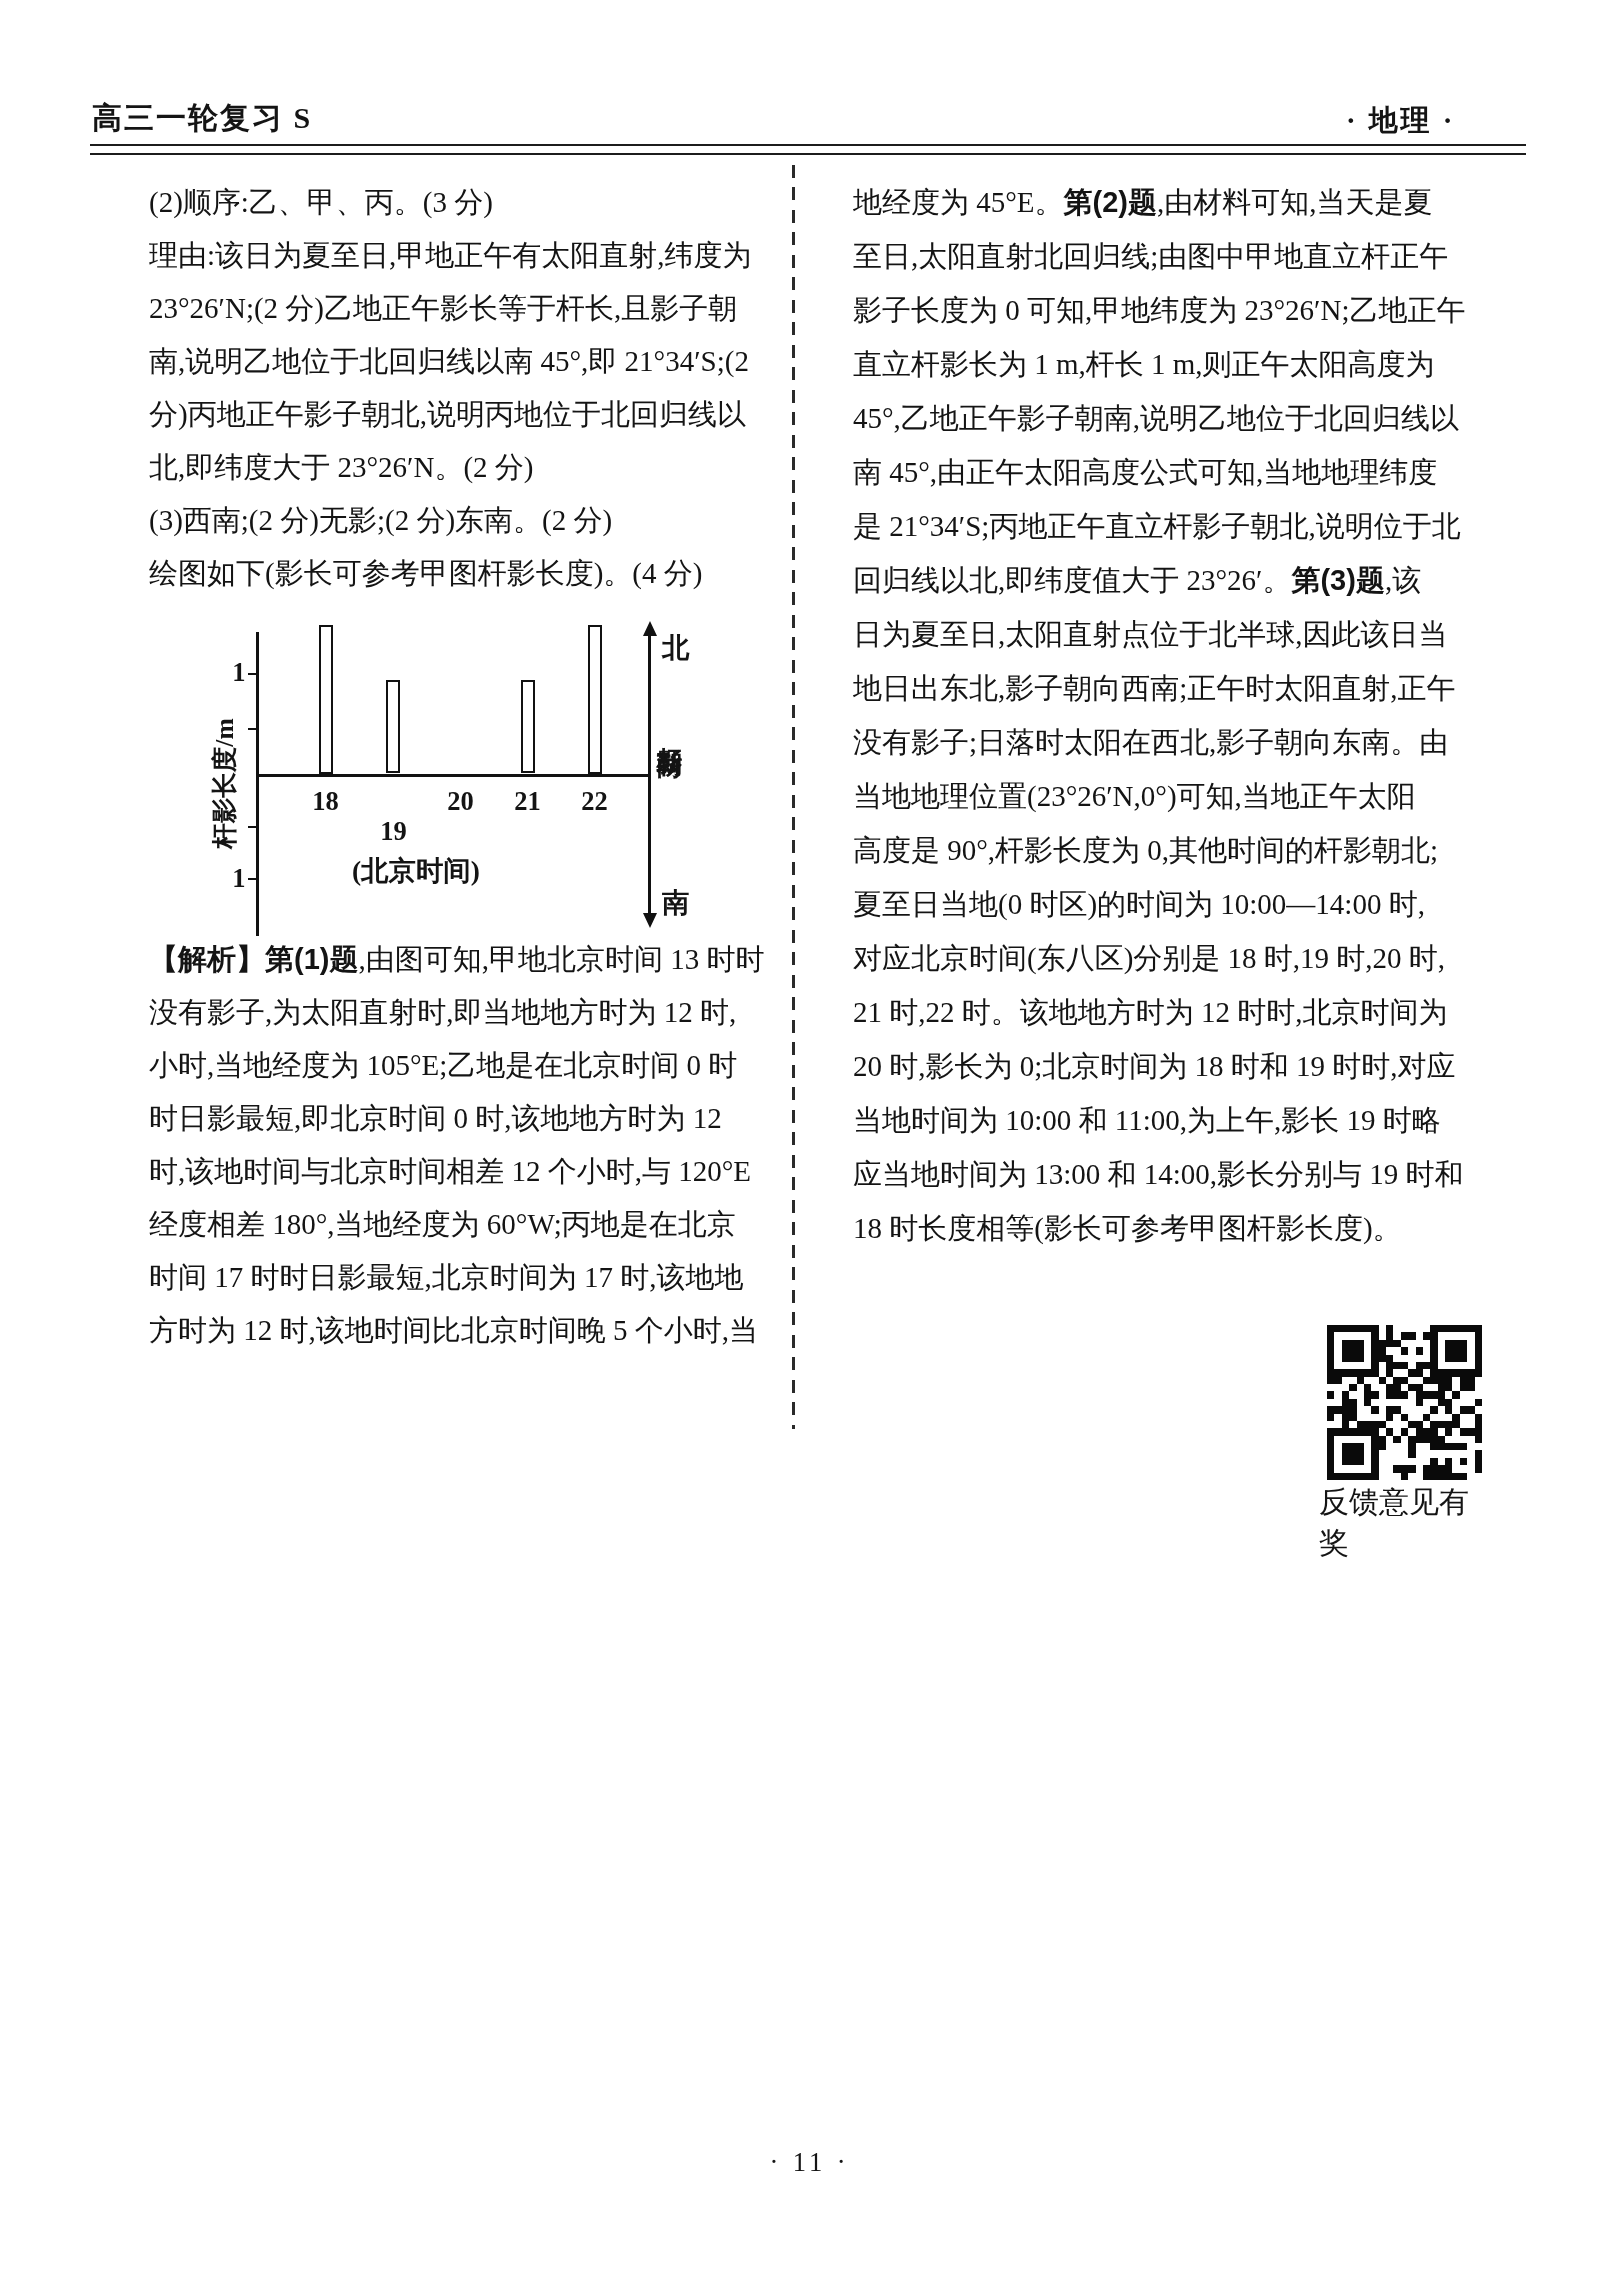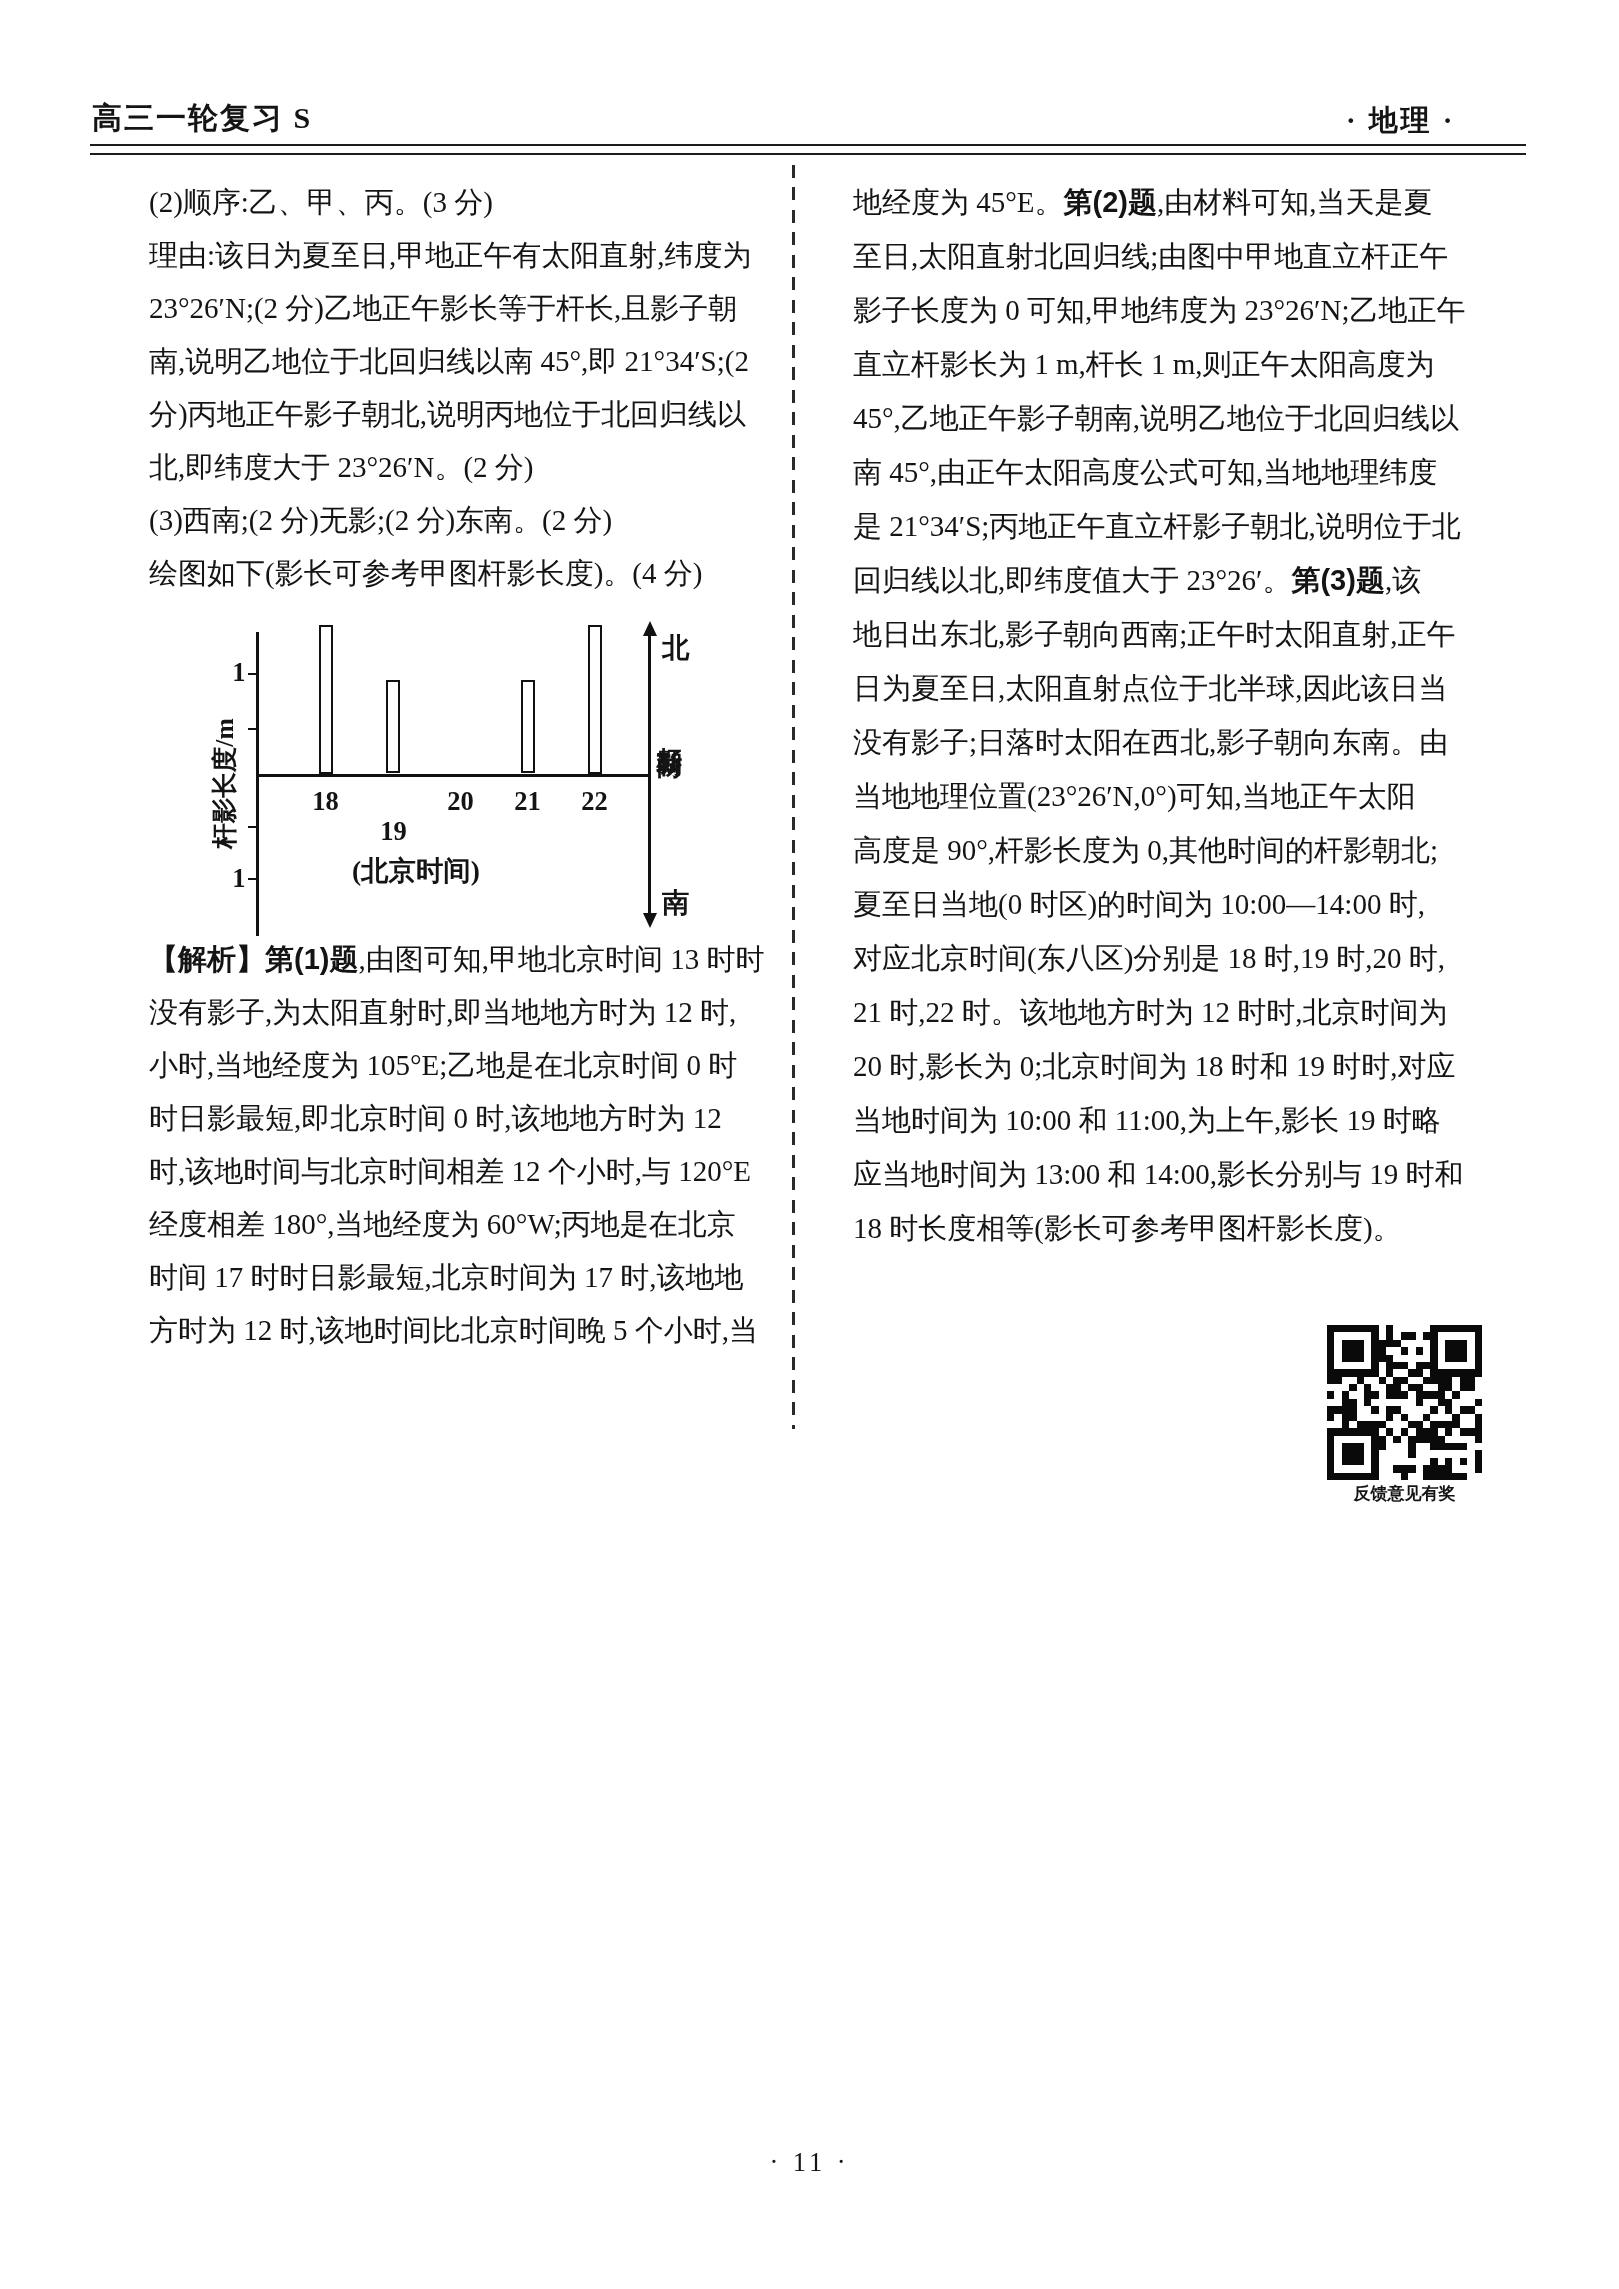--- a/index.html
+++ b/index.html
@@ -39,21 +39,21 @@
   .ah-bot{top:310px;border-top:15.7px solid #111;}
   .dir-n{left:535px;top:27.4px;font-size:27.4px;font-weight:700;}
   .dir-s{left:535px;top:282px;font-size:27.4px;font-weight:700;}
   .dir-label{left:525px;top:123px;font-size:25.5px;font-weight:700;
     writing-mode:vertical-rl;letter-spacing:2px;}
   
   .qr{left:1327px;top:1325px;width:155px;height:155px;display:grid;
     grid-template-columns:repeat(21,1fr);grid-template-rows:repeat(21,1fr);}
   .qr div{width:100%;height:100%;}
   .qr .b{background:#0a0a0a;}
-  .qr-caption{left:1319px;top:1482px;width:171px;text-align:center;font-size:17px;font-weight:700;
+  .qr-caption{left:1319px;top:1482px;width:171px;font-size:30px;font-weight:400;
     font-family:"Liberation Sans","DejaVu Sans",sans-serif;}
   
   .pageno{left:0;top:2147px;width:1619px;text-align:center;font-size:26.5px;letter-spacing:3.9px;}
 </style>
 </head>
 <body>
 
 <div class="abs hdr-left">高三一轮复习  S</div>
 <div class="abs hdr-right">· 地理 ·</div>
 <div class="abs hdr-rule"></div>
@@ -116,22 +116,22 @@
 
 <div class="abs colblock rcol" style="left:853px;top:175px;width:678px;">
     <div class="tline">地经度为 45°E。<b>第(2)题</b>,由材料可知,当天是夏</div>
     <div class="tline">至日,太阳直射北回归线;由图中甲地直立杆正午</div>
     <div class="tline">影子长度为 0 可知,甲地纬度为 23°26′N;乙地正午</div>
     <div class="tline">直立杆影长为 1 m,杆长 1 m,则正午太阳高度为</div>
     <div class="tline">45°,乙地正午影子朝南,说明乙地位于北回归线以</div>
     <div class="tline">南 45°,由正午太阳高度公式可知,当地地理纬度</div>
     <div class="tline">是 21°34′S;丙地正午直立杆影子朝北,说明位于北</div>
     <div class="tline">回归线以北,即纬度值大于 23°26′。<b>第(3)题</b>,该</div>
+    <div class="tline">日为夏至日,太阳直射点位于北半球,因此该日当</div>
     <div class="tline">地日出东北,影子朝向西南;正午时太阳直射,正午</div>
-    <div class="tline">日为夏至日,太阳直射点位于北半球,因此该日当</div>
     <div class="tline">没有影子;日落时太阳在西北,影子朝向东南。由</div>
     <div class="tline">当地地理位置(23°26′N,0°)可知,当地正午太阳</div>
     <div class="tline">高度是 90°,杆影长度为 0,其他时间的杆影朝北;</div>
     <div class="tline">夏至日当地(0 时区)的时间为 10:00—14:00 时,</div>
     <div class="tline">对应北京时间(东八区)分别是 18 时,19 时,20 时,</div>
     <div class="tline">21 时,22 时。该地地方时为 12 时时,北京时间为</div>
     <div class="tline">20 时,影长为 0;北京时间为 18 时和 19 时时,对应</div>
     <div class="tline">当地时间为 10:00 和 11:00,为上午,影长 19 时略</div>
     <div class="tline">应当地时间为 13:00 和 14:00,影长分别与 19 时和</div>
     <div class="tline">18 时长度相等(影长可参考甲图杆影长度)。</div>

